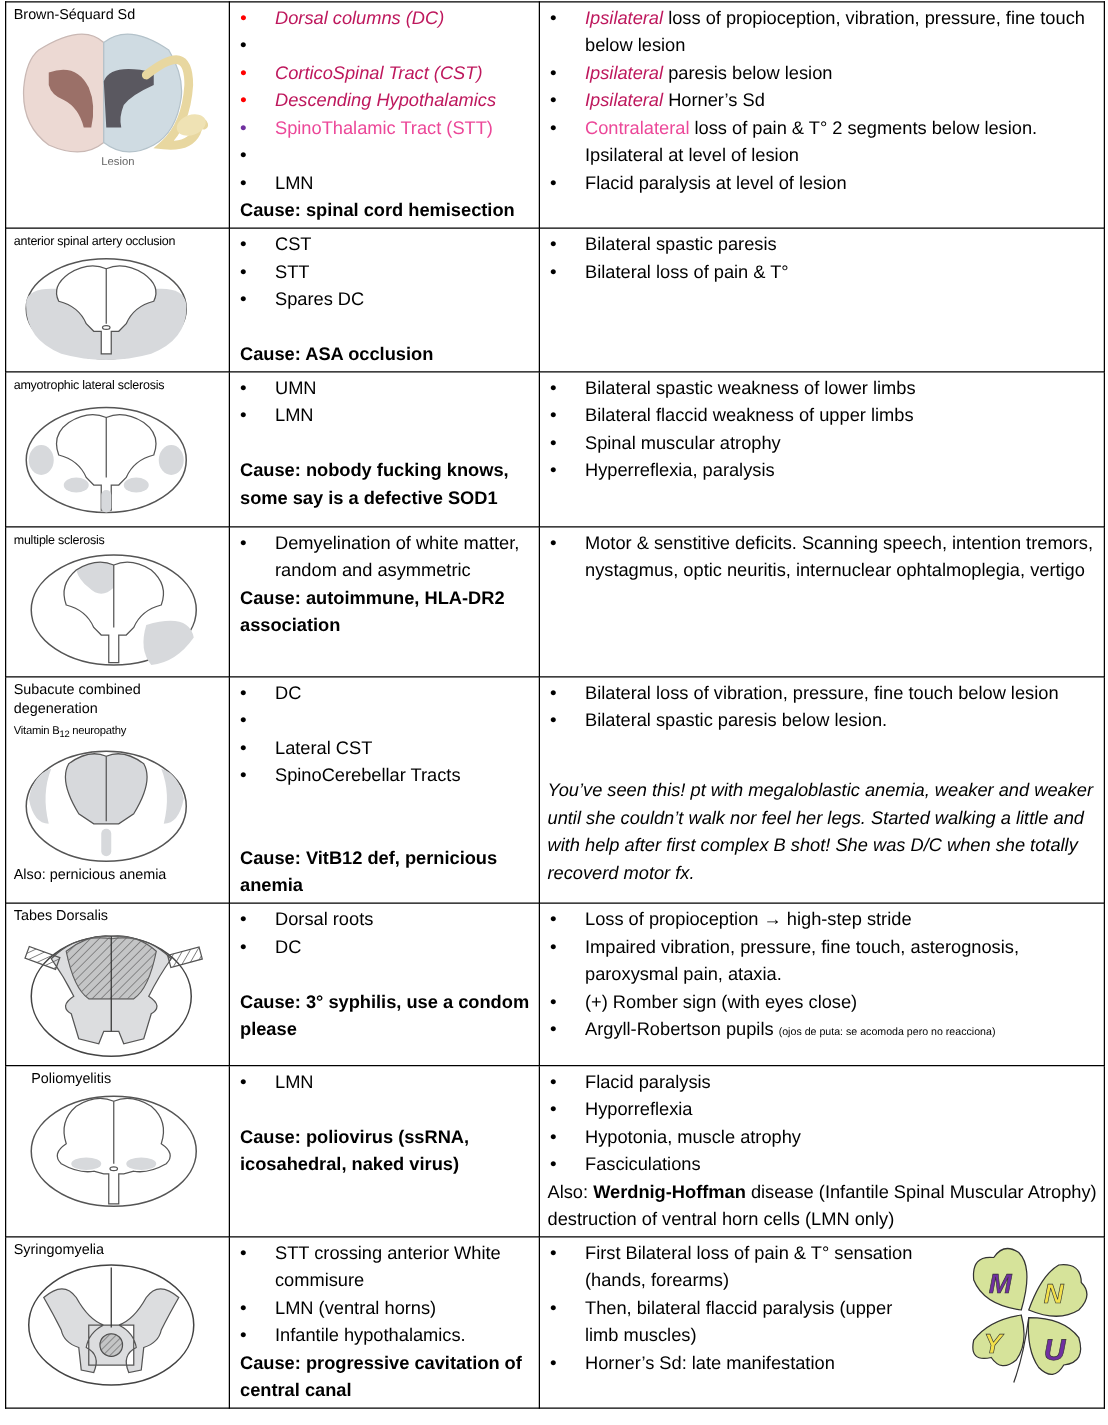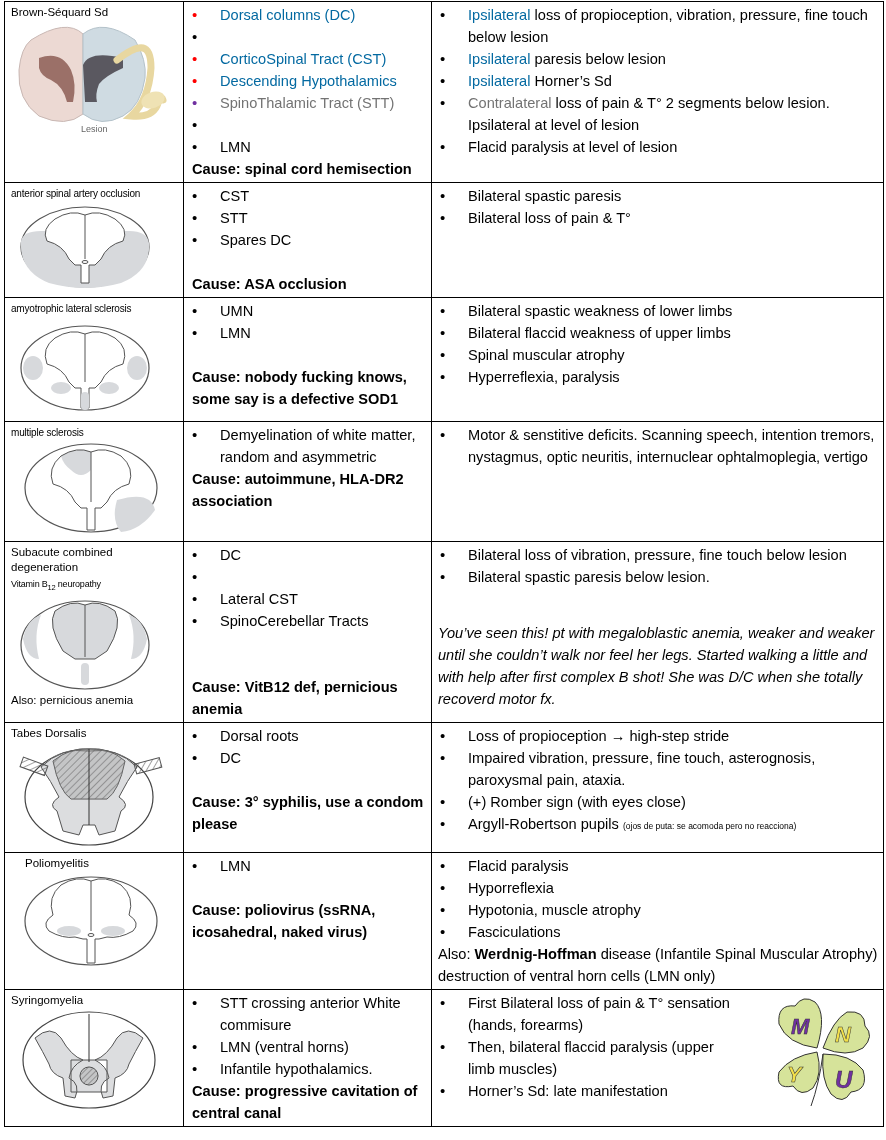--- a/index.html
+++ b/index.html
@@ -11,21 +11,21 @@
   col.c1 { width: 179px; } col.c2 { width: 248px; } col.c3 { width: 452px; }
   .dis { position: relative; padding: 3px 0 0 6px; font-size: 11.5px; }
   .dis .nm { display: block; line-height: 15px; }
   .dis .nm.small { font-size: 10px; letter-spacing: -0.2px; }
   .dis svg { display: block; }
   .cell { padding: 2px 4px 2px 8px; font-size: 14.6px; line-height: 22px; }
   ul { list-style: none; margin: 0; padding: 0; }
   li { position: relative; padding-left: 28px; }
   li::before { content: "\2022"; position: absolute; left: 0; top: 0; font-size: 15px; color: #000; }
   li.red::before { color: #ff0000; } li.purple::before { color: #7030a0; }
-  .red { color: #0369a1; } .purple { color: #737373; }
+  .red { color: #be185d; font-style: italic; } .purple { color: #ec4899; }
   li.red, li.purple { }
   .cause { font-weight: bold; }
   .gap { height: 22px; }
   .italic { font-style: italic; margin-top: 12px; }
   .tiny { font-size: 8.5px; }
   b { font-weight: bold; }
 </style>
 </head>
 <body>
 

